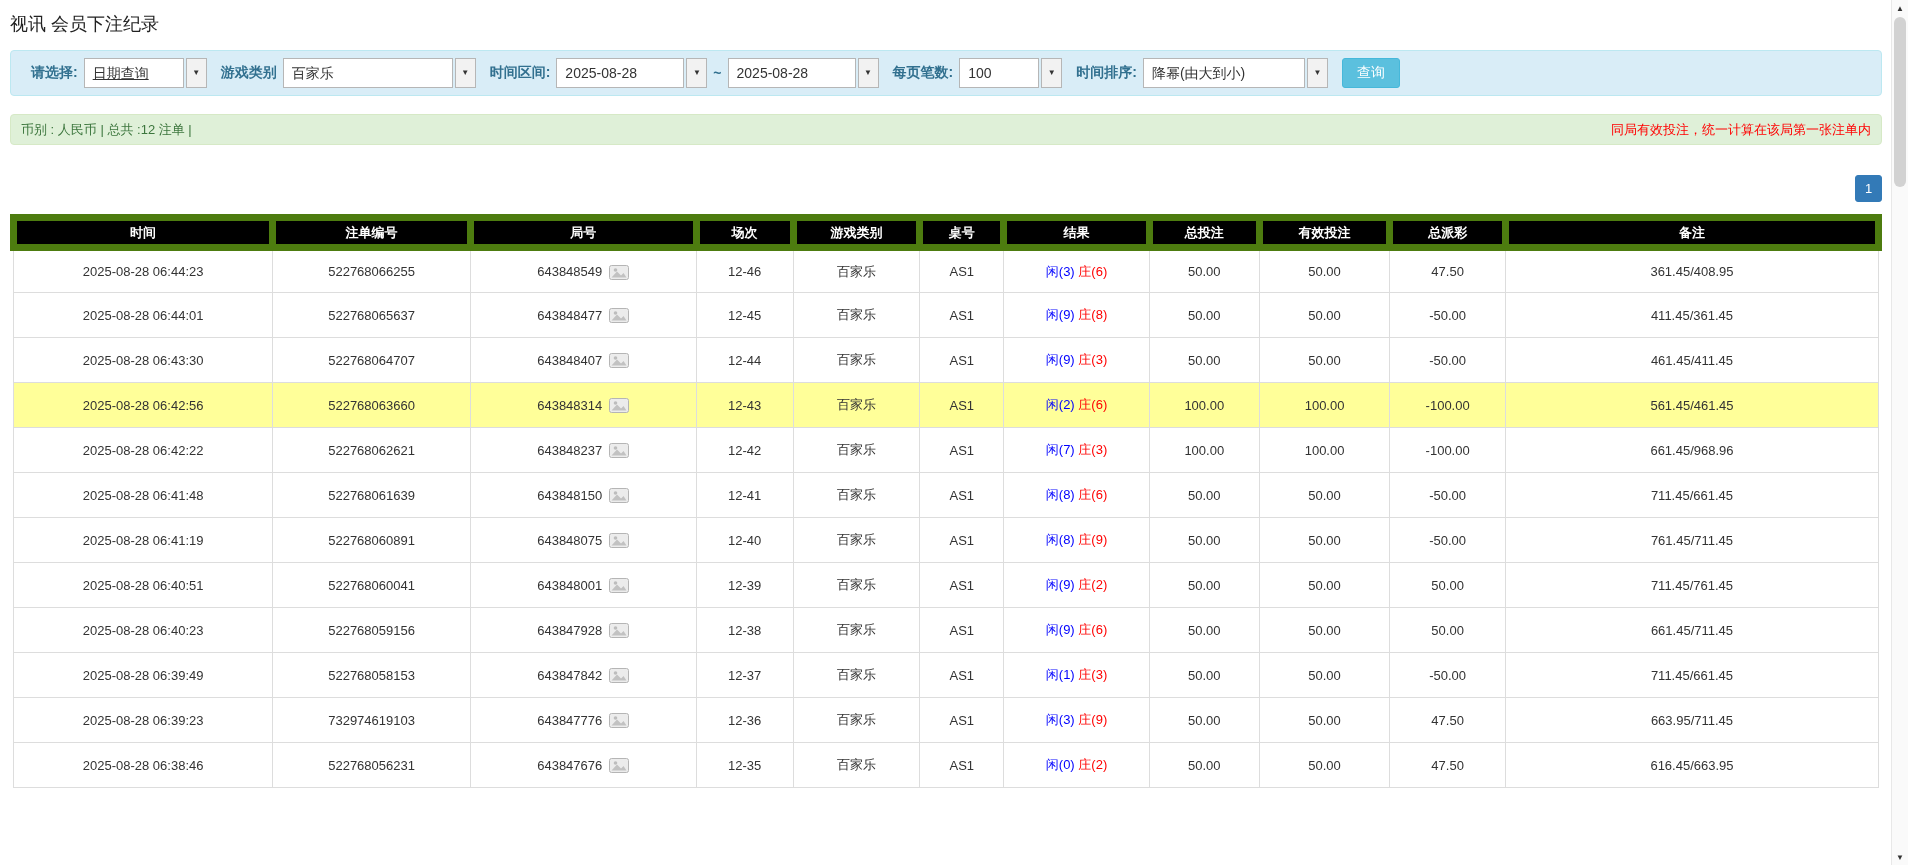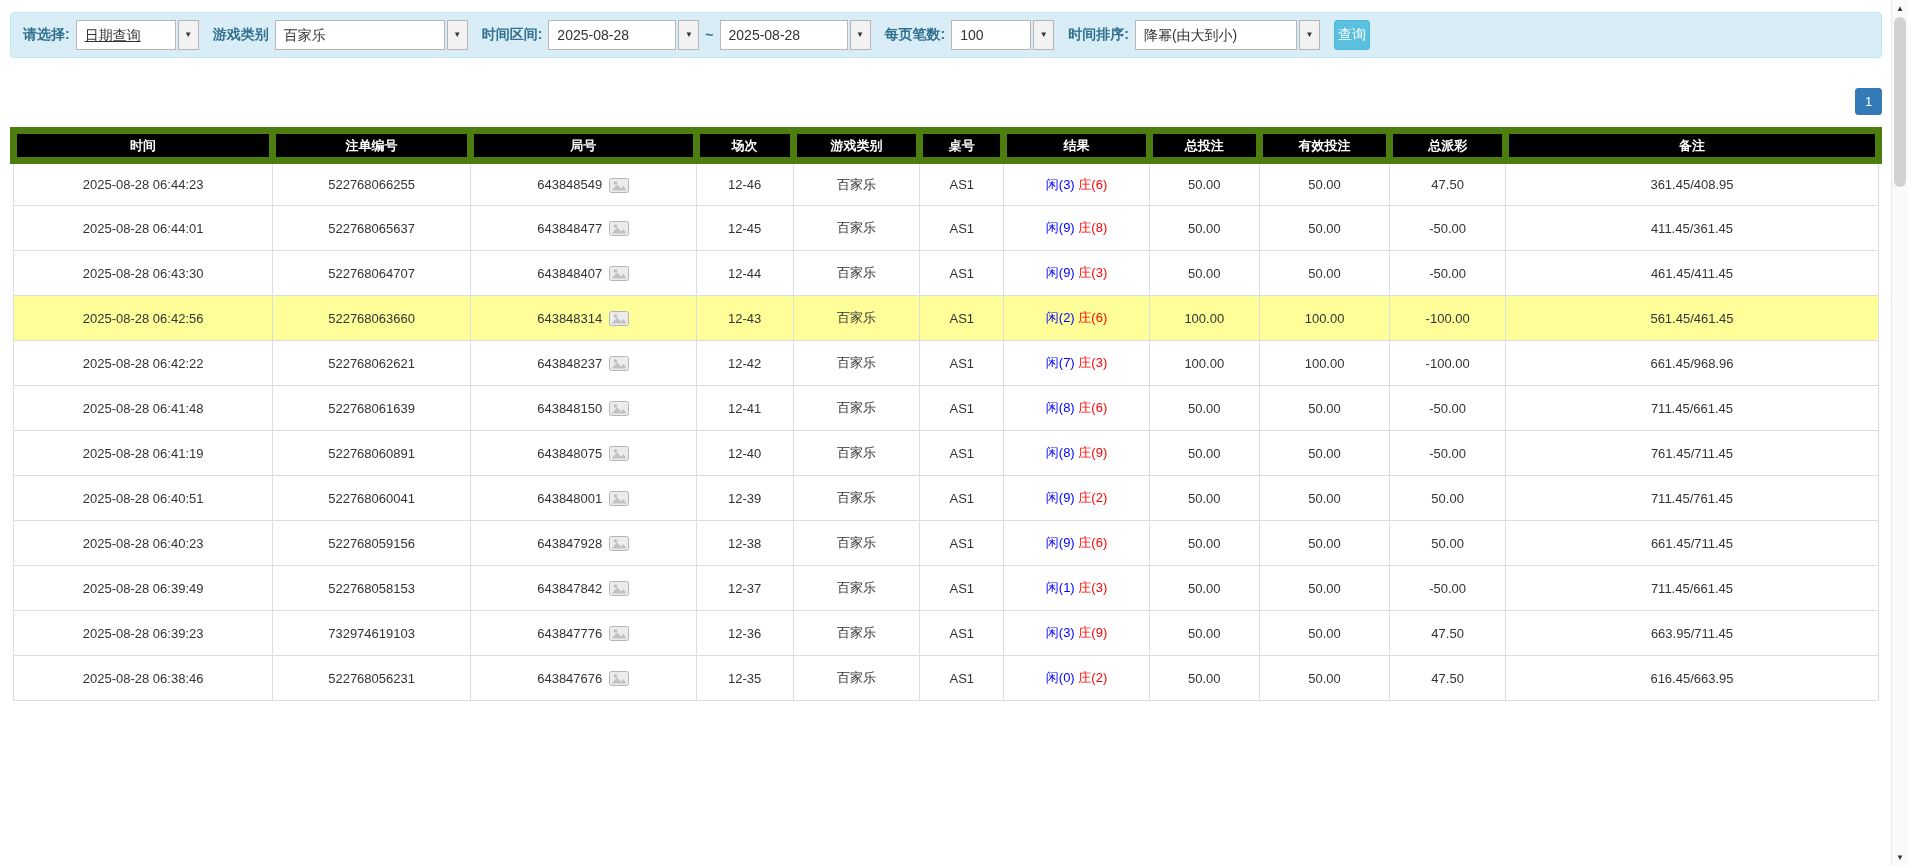--- a/index.html
+++ b/index.html
@@ -13,37 +13,37 @@
 
   .page-title { font-size: 18px; color: #222; margin-bottom: 14px; }
 
   
   .filter-bar {
     background: #d9edf7; border: 1px solid #bce8f1; border-radius: 4px;
     padding: 7px 10px; display: flex; align-items: center; font-size: 14px;
     height: 46px;
   }
   .f-label { color: #31708f; font-weight: bold; margin: 0 6px 0 14px; white-space: nowrap; }
-  .f-label.first { margin-left: 2px; }
+  .f-label.first { margin-left: 10px; }
   .combo { display: inline-flex; align-items: stretch; }
   .combo-field {
     background: #fff; border: 1px solid #b6b6b6; height: 30px; line-height: 28px;
     padding: 0 8px; font-size: 14px; color: #333; white-space: nowrap; overflow: hidden;
   }
   .combo-btn {
     width: 21px; height: 30px; margin-left: 2px; background: #f2f2f2;
     border: 1px solid #b6b6b6; display: flex; align-items: center; justify-content: center;
     cursor: pointer;
   }
   .caret { font-size: 8px; color: #333; line-height: 1; }
   .w1 { width: 100px; text-decoration: underline; } .w2 { width: 170px; } .w3 { width: 128px; }
   .w4 { width: 80px; }  .w5 { width: 162px; }
   .tilde { margin: 0 6px; color: #31708f; font-weight: bold; }
   .search-btn {
-    margin-left: 14px; height: 30px; padding: 0 3px; background: #5bc0de;
+    margin-left: 14px; height: 30px; padding: 0 14px; background: #5bc0de;
     border: 1px solid #46b8da; border-radius: 3px; color: #fff; font-size: 14px;
     cursor: pointer; font-family: inherit;
   }
 
   
   .summary-bar {
     margin-top: 18px; background: #dff0d8; border: 1px solid #d6e9c6; border-radius: 4px;
     padding: 7px 10px; display: flex; justify-content: space-between; align-items: center;
     font-size: 13px; color: #3c763d; height: 31px;
   }
@@ -100,20 +100,21 @@
 <body>
 
 <div class="scrollbar">
   <div class="scroll-arrow up">▲</div>
   <div class="scroll-thumb"></div>
   <div class="scroll-arrow down">▼</div>
 </div>
 
 <div class="page">
 
+  <div class="page-title">视讯 会员下注纪录</div>
 
   <div class="filter-bar">
     <span class="f-label first">请选择:</span>
     <div class="combo">
       <div class="combo-field w1">日期查询</div>
       <div class="combo-btn">
           <span class="caret">▼</span>
         </div>
     </div>
 
@@ -152,20 +153,24 @@
     <div class="combo">
       <div class="combo-field w5">降幂(由大到小)</div>
       <div class="combo-btn">
           <span class="caret">▼</span>
         </div>
     </div>
 
     <button class="search-btn">查询</button>
   </div>
 
+  <div class="summary-bar">
+    <span class="summary-left">币别 : 人民币 | 总共 :12 注单 |</span>
+    <span class="summary-note">同局有效投注，统一计算在该局第一张注单内</span>
+  </div>
 
   <div class="pagination-row" id="pagination">
       <a class="page-btn">1</a>
     </div>
 
   <table class="records-table">
     <colgroup>
       <col style="width:13.9%">
         <col style="width:10.6%">
         <col style="width:12.1%">

